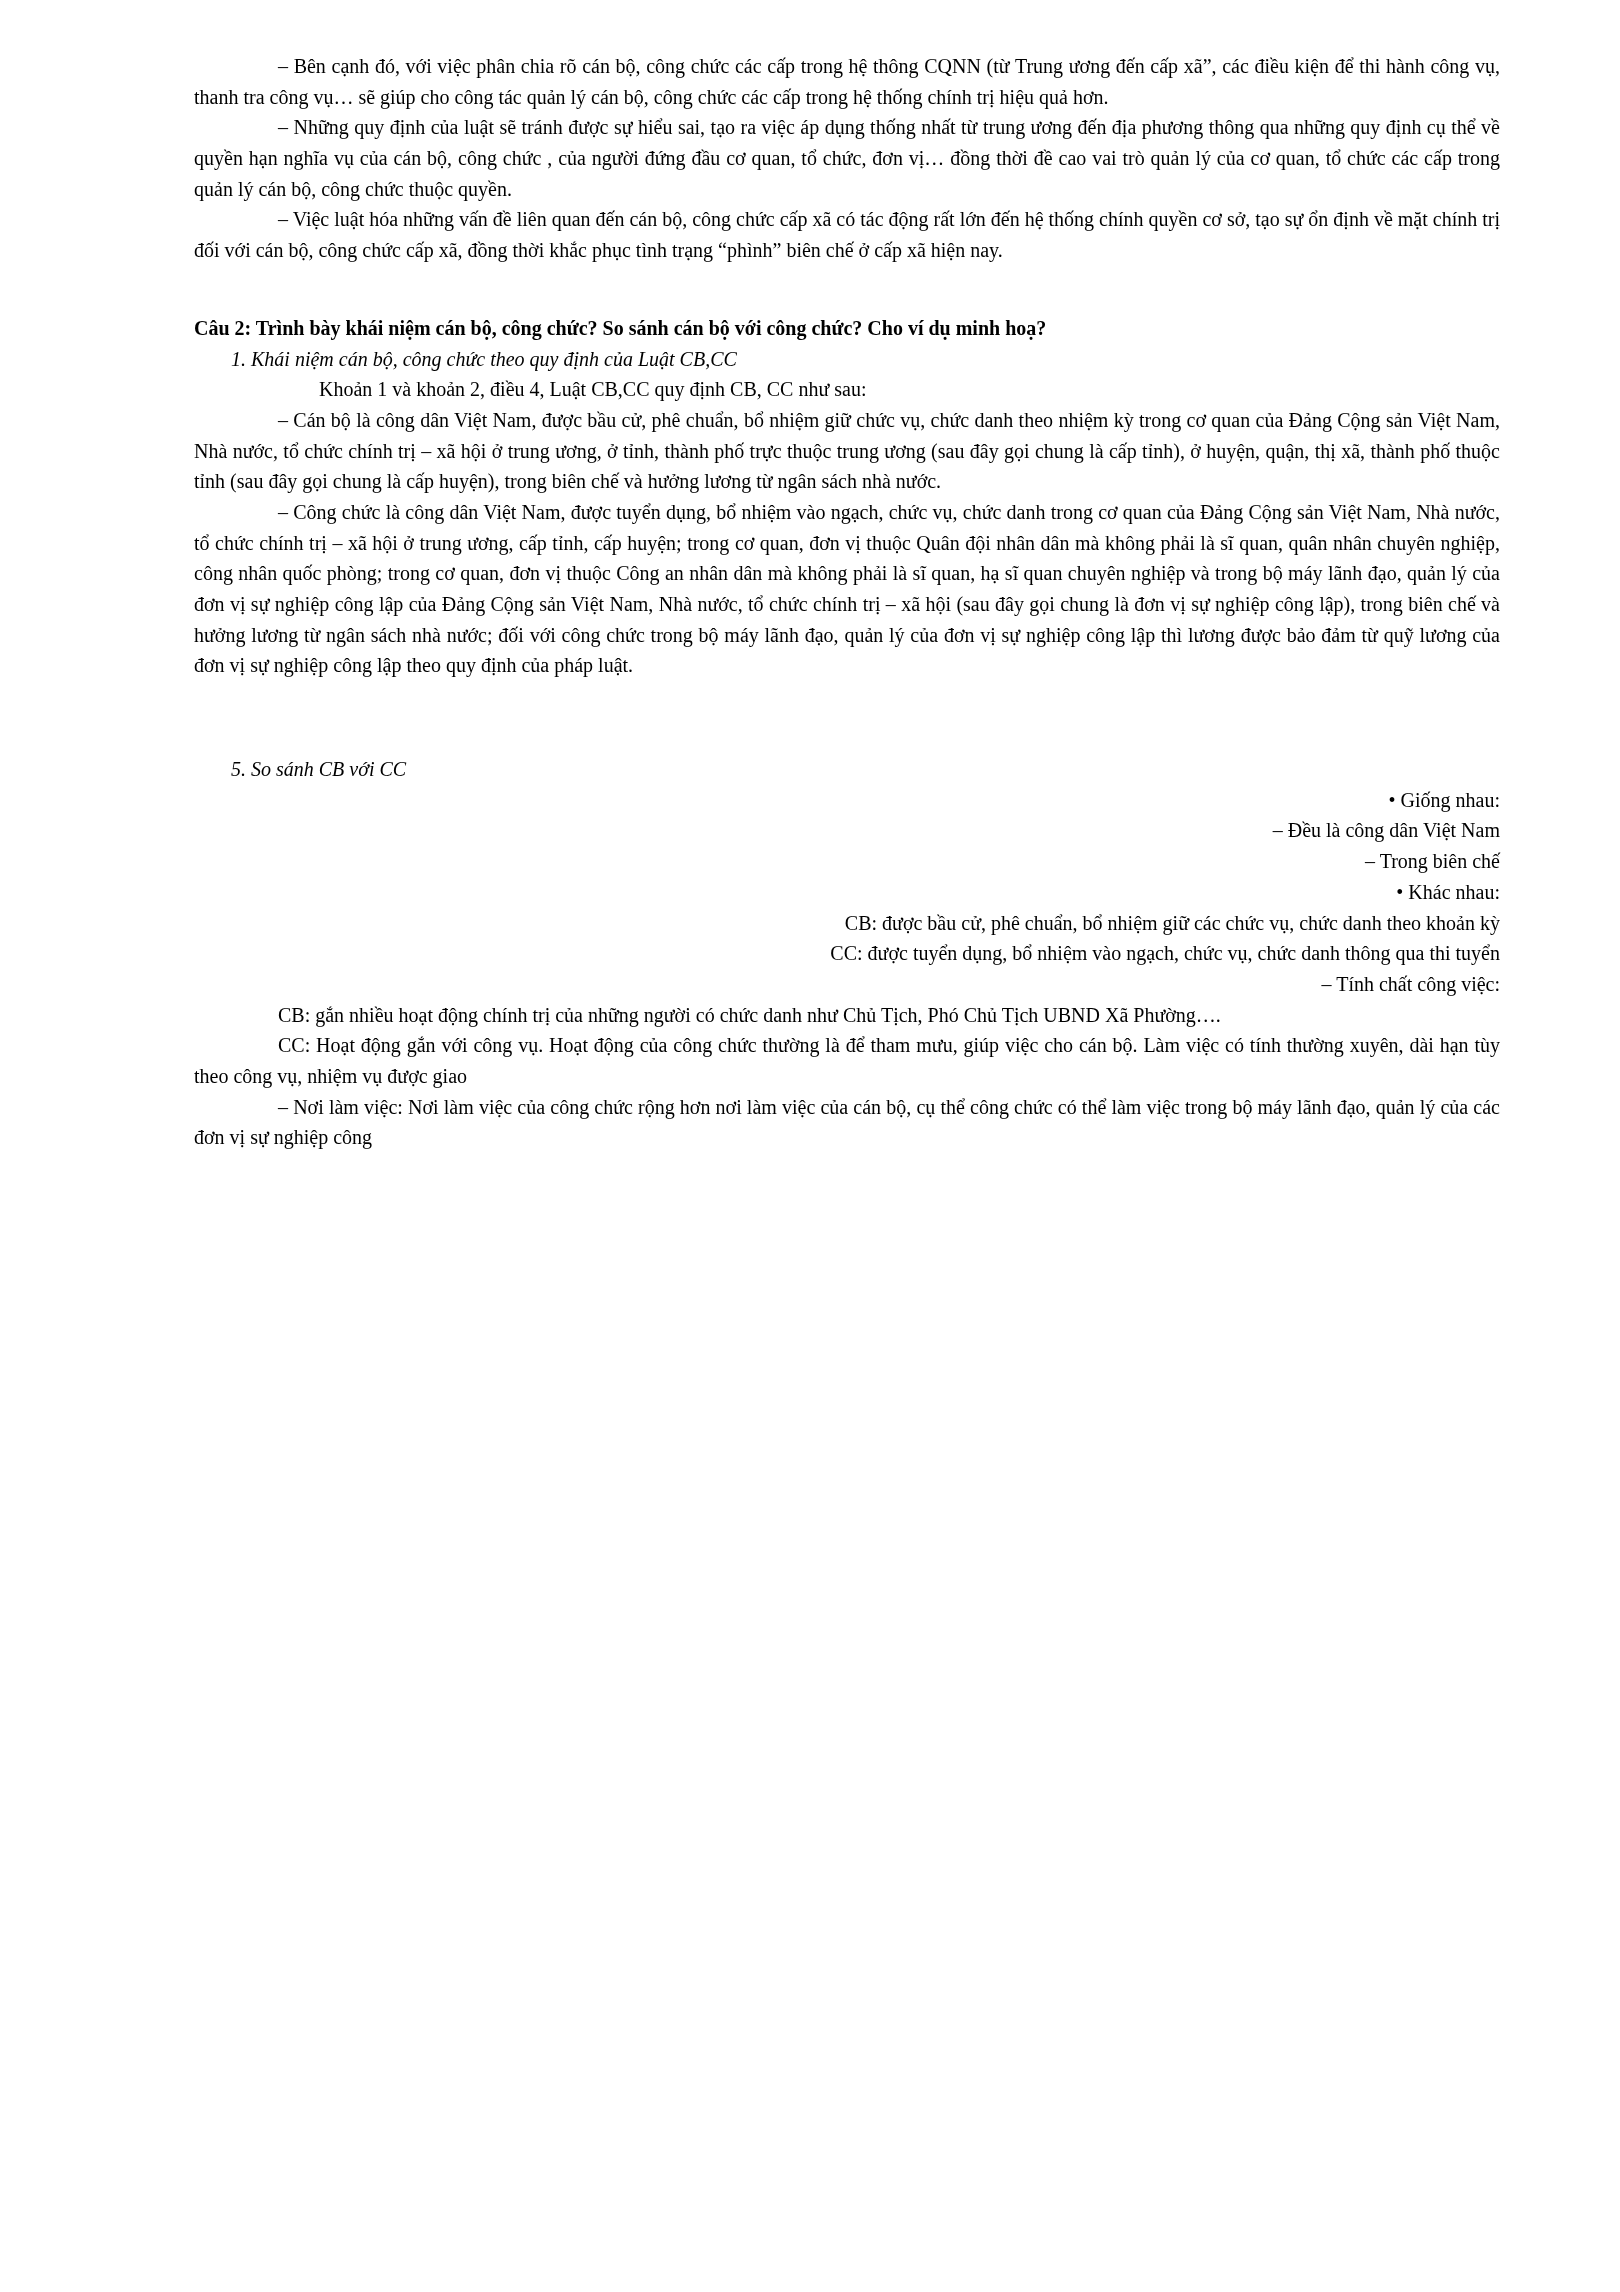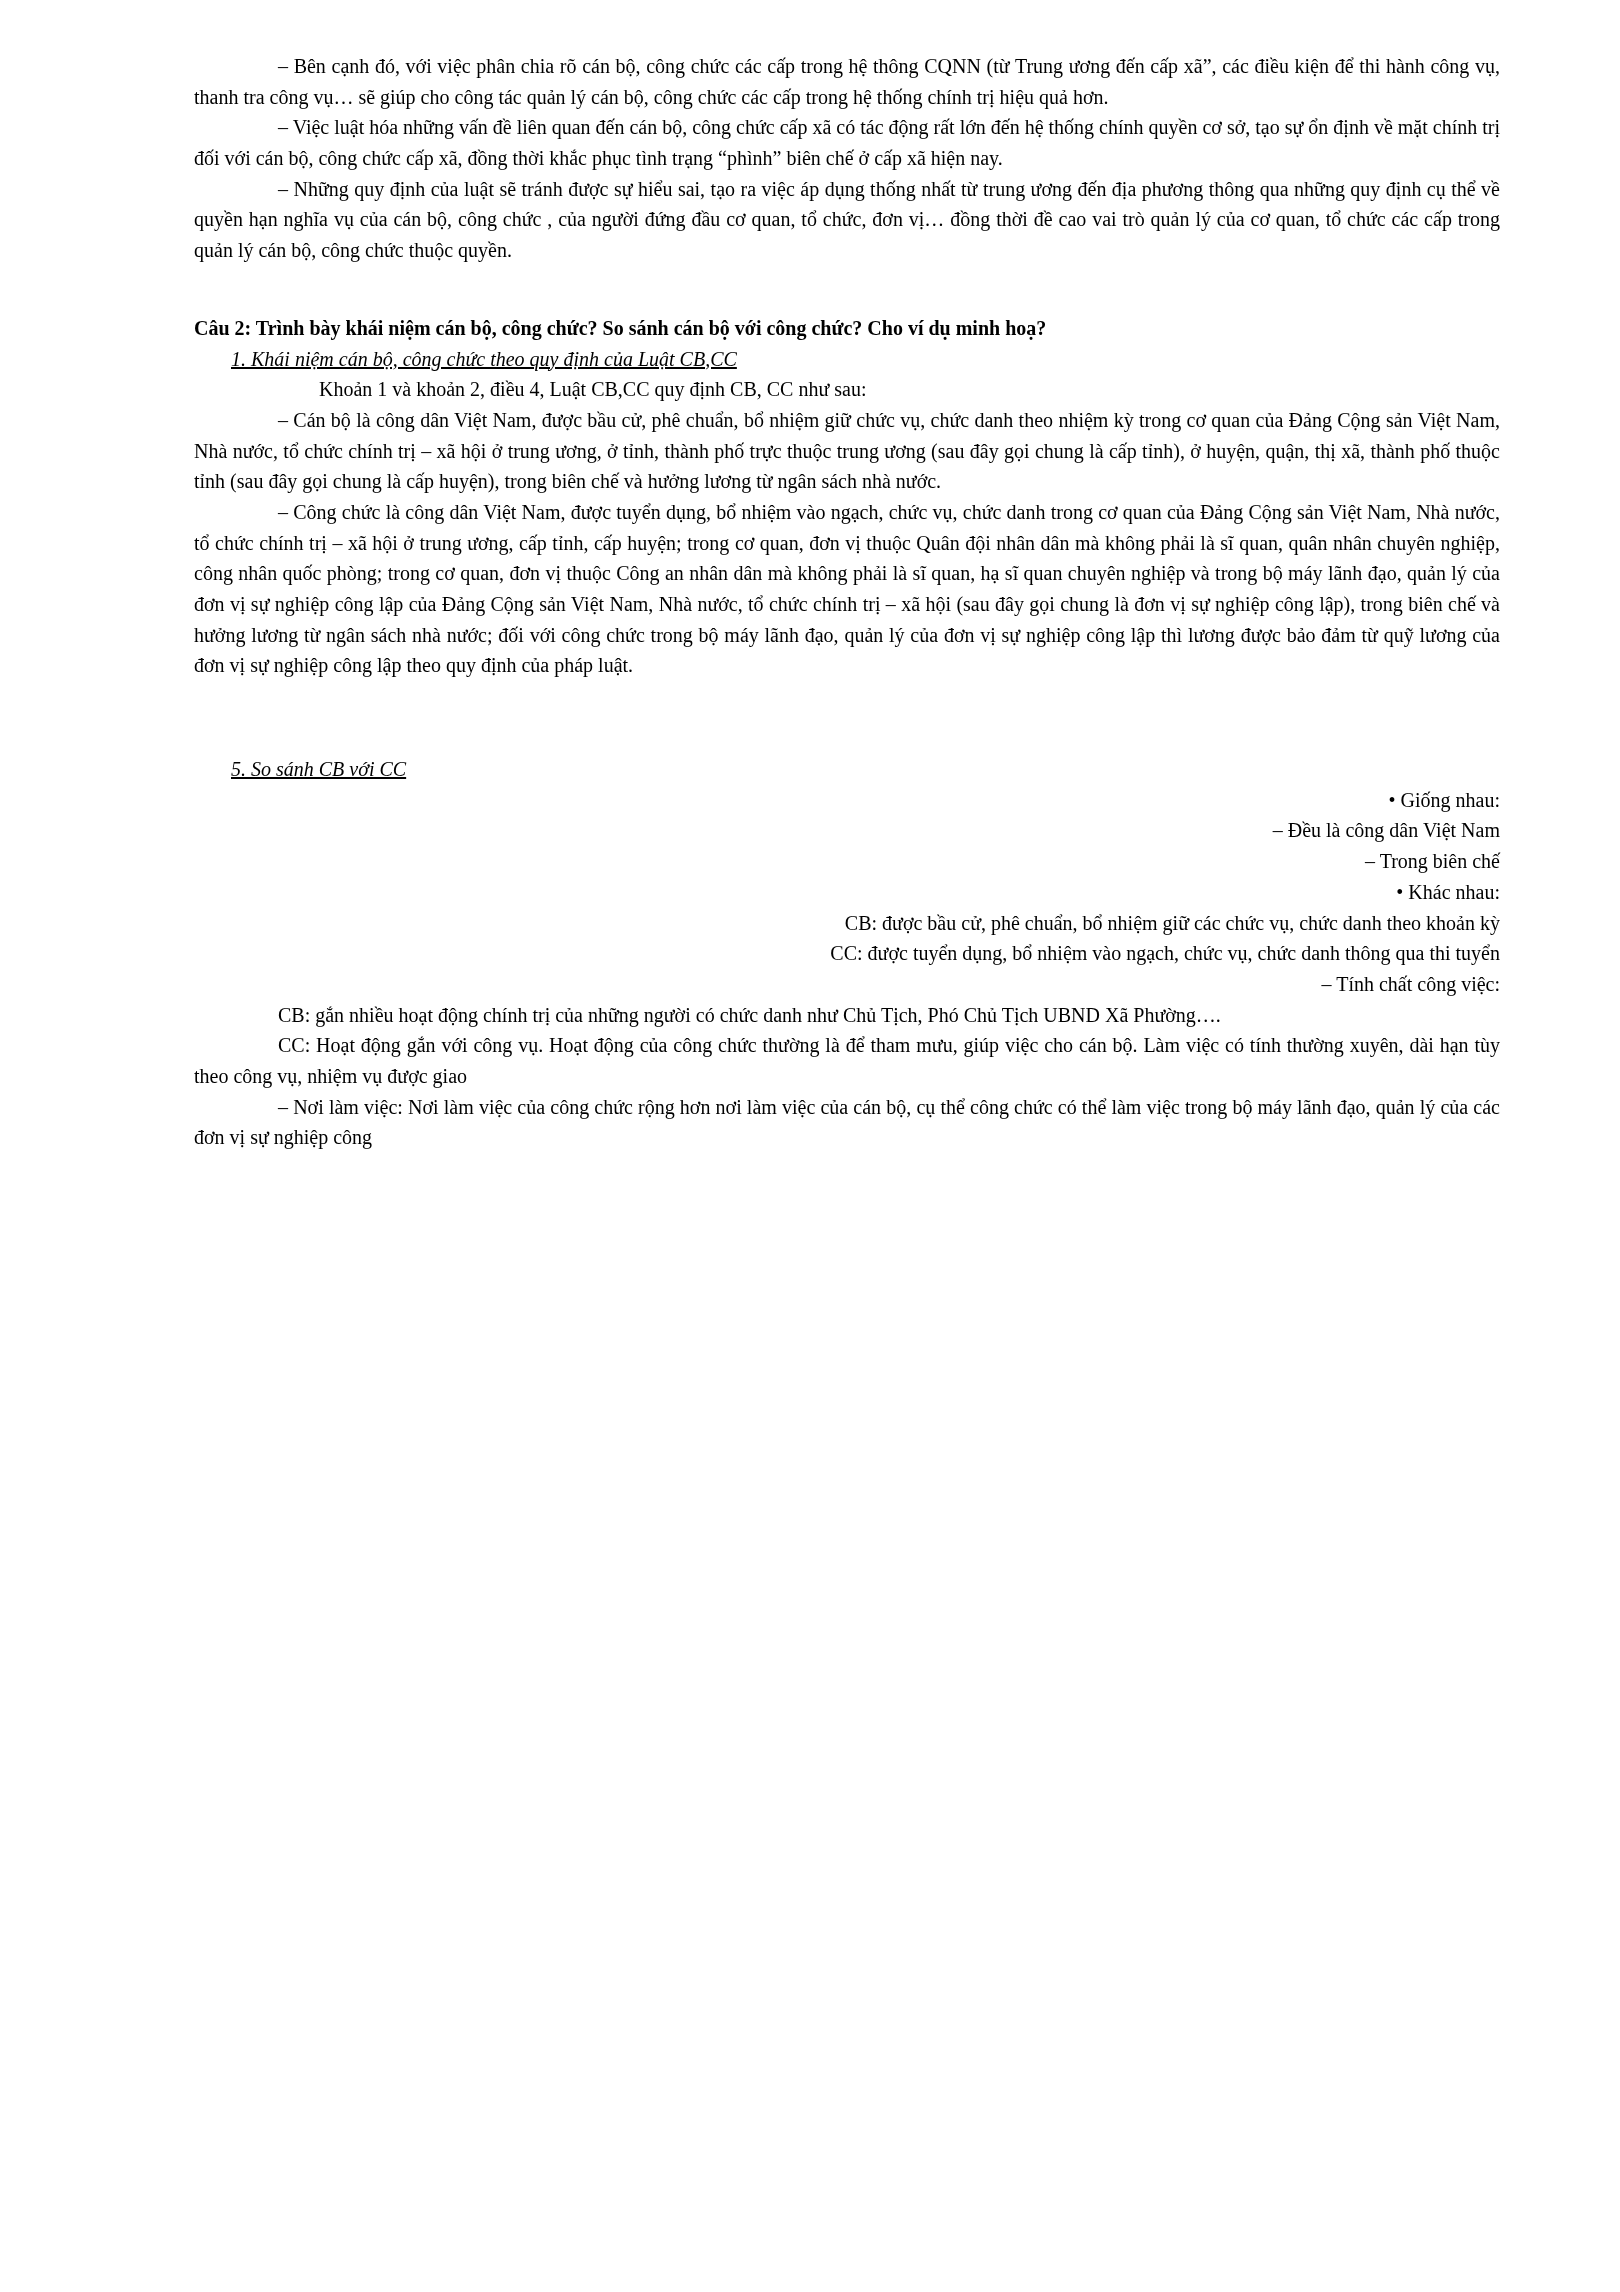--- a/index.html
+++ b/index.html
@@ -33,42 +33,41 @@
   .heading-bold {
     margin: 0;
     font-weight: bold;
     text-align: justify;
   }
   .section-italic {
     margin: 0;
     font-style: italic;
     text-align: left;
     text-indent: 37px;
-    text-decoration: underline;
   }
   .sub-line {
     margin: 0;
     text-align: right;
   }
   .deep-indent-1 { padding-left: 118px; }
   .deep-indent-2 { padding-left: 37px; }
   .deep-indent-3 { padding-left: 59px; }
   .spacer-md { height: 47px; }
   .spacer-lg { height: 73px; }
 </style>
 </head>
 <body>
 
 <div class="page">
 
   <p class="body-text indent">– Bên cạnh đó, với việc phân chia rõ cán bộ, công chức các cấp trong hệ thông CQNN (từ Trung ương đến cấp xã”, các điều kiện để thi hành công vụ, thanh tra công vụ… sẽ giúp cho công tác quản lý cán bộ, công chức các cấp trong hệ thống chính trị hiệu quả hơn.</p>
 
+  <p class="body-text indent">– Những quy định của luật sẽ tránh được sự hiểu sai, tạo ra việc áp dụng thống nhất từ trung ương đến địa phương thông qua những quy định cụ thể về quyền hạn nghĩa vụ của cán bộ, công chức , của người đứng đầu cơ quan, tổ chức, đơn vị… đồng thời đề cao vai trò quản lý của cơ quan, tổ chức các cấp trong quản lý cán bộ, công chức thuộc quyền.</p>
+
   <p class="body-text indent">– Việc luật hóa những vấn đề liên quan đến cán bộ, công chức cấp xã có tác động rất lớn đến hệ thống chính quyền cơ sở, tạo sự ổn định về mặt chính trị đối với cán bộ, công chức cấp xã, đồng thời khắc phục tình trạng “phình” biên chế ở cấp xã hiện nay.</p>
-
-  <p class="body-text indent">– Những quy định của luật sẽ tránh được sự hiểu sai, tạo ra việc áp dụng thống nhất từ trung ương đến địa phương thông qua những quy định cụ thể về quyền hạn nghĩa vụ của cán bộ, công chức , của người đứng đầu cơ quan, tổ chức, đơn vị… đồng thời đề cao vai trò quản lý của cơ quan, tổ chức các cấp trong quản lý cán bộ, công chức thuộc quyền.</p>
 
   <div class="spacer-md"></div>
 
   <p class="heading-bold">Câu 2: Trình bày khái niệm cán bộ, công chức? So sánh cán bộ với công chức? Cho ví dụ minh hoạ?</p>
 
   <p class="section-italic">1. Khái niệm cán bộ, công chức theo quy định của Luật CB,CC</p>
 
   <p class="body-text" style="text-indent:125px">Khoản 1 và khoản 2, điều 4, Luật CB,CC quy định CB, CC như sau:</p>
 
   <p class="body-text indent">– Cán bộ là công dân Việt Nam, được bầu cử, phê chuẩn, bổ nhiệm giữ chức vụ, chức danh theo nhiệm kỳ trong cơ quan của Đảng Cộng sản Việt Nam, Nhà nước, tổ chức chính trị – xã hội ở trung ương, ở tỉnh, thành phố trực thuộc trung ương (sau đây gọi chung là cấp tỉnh), ở huyện, quận, thị xã, thành phố thuộc tỉnh (sau đây gọi chung là cấp huyện), trong biên chế và hưởng lương từ ngân sách nhà nước.</p>

